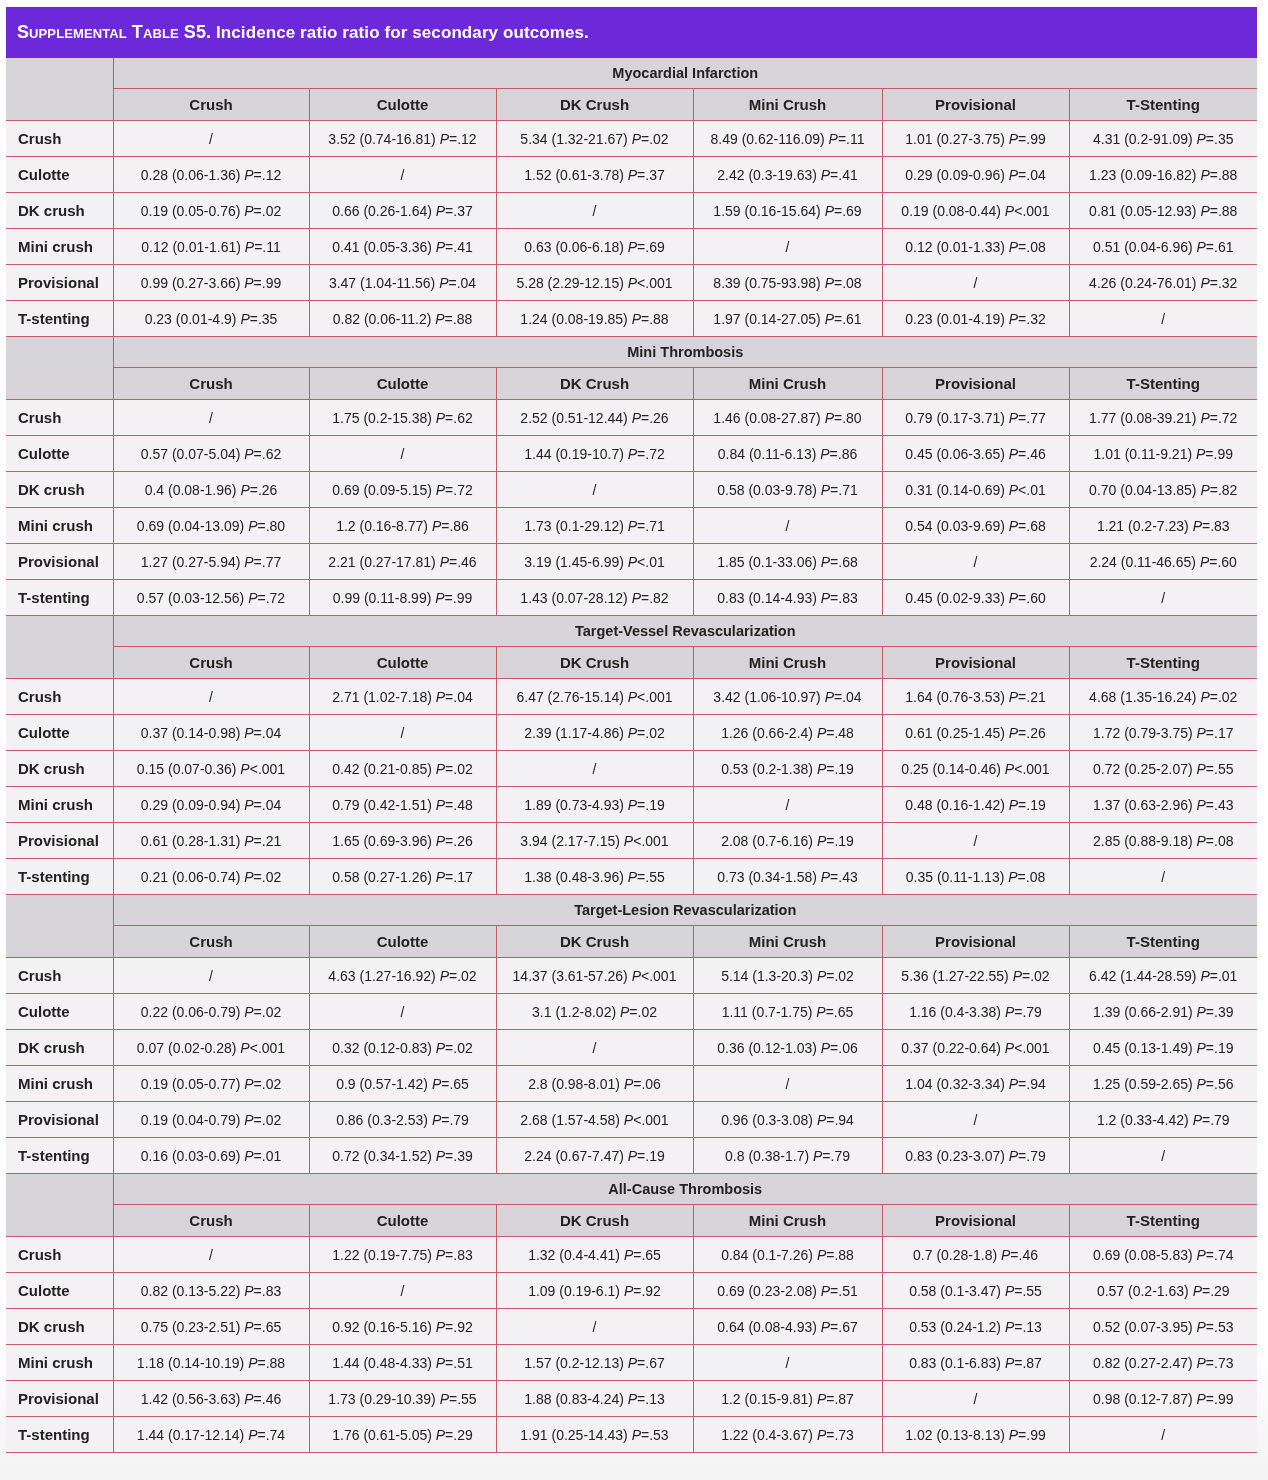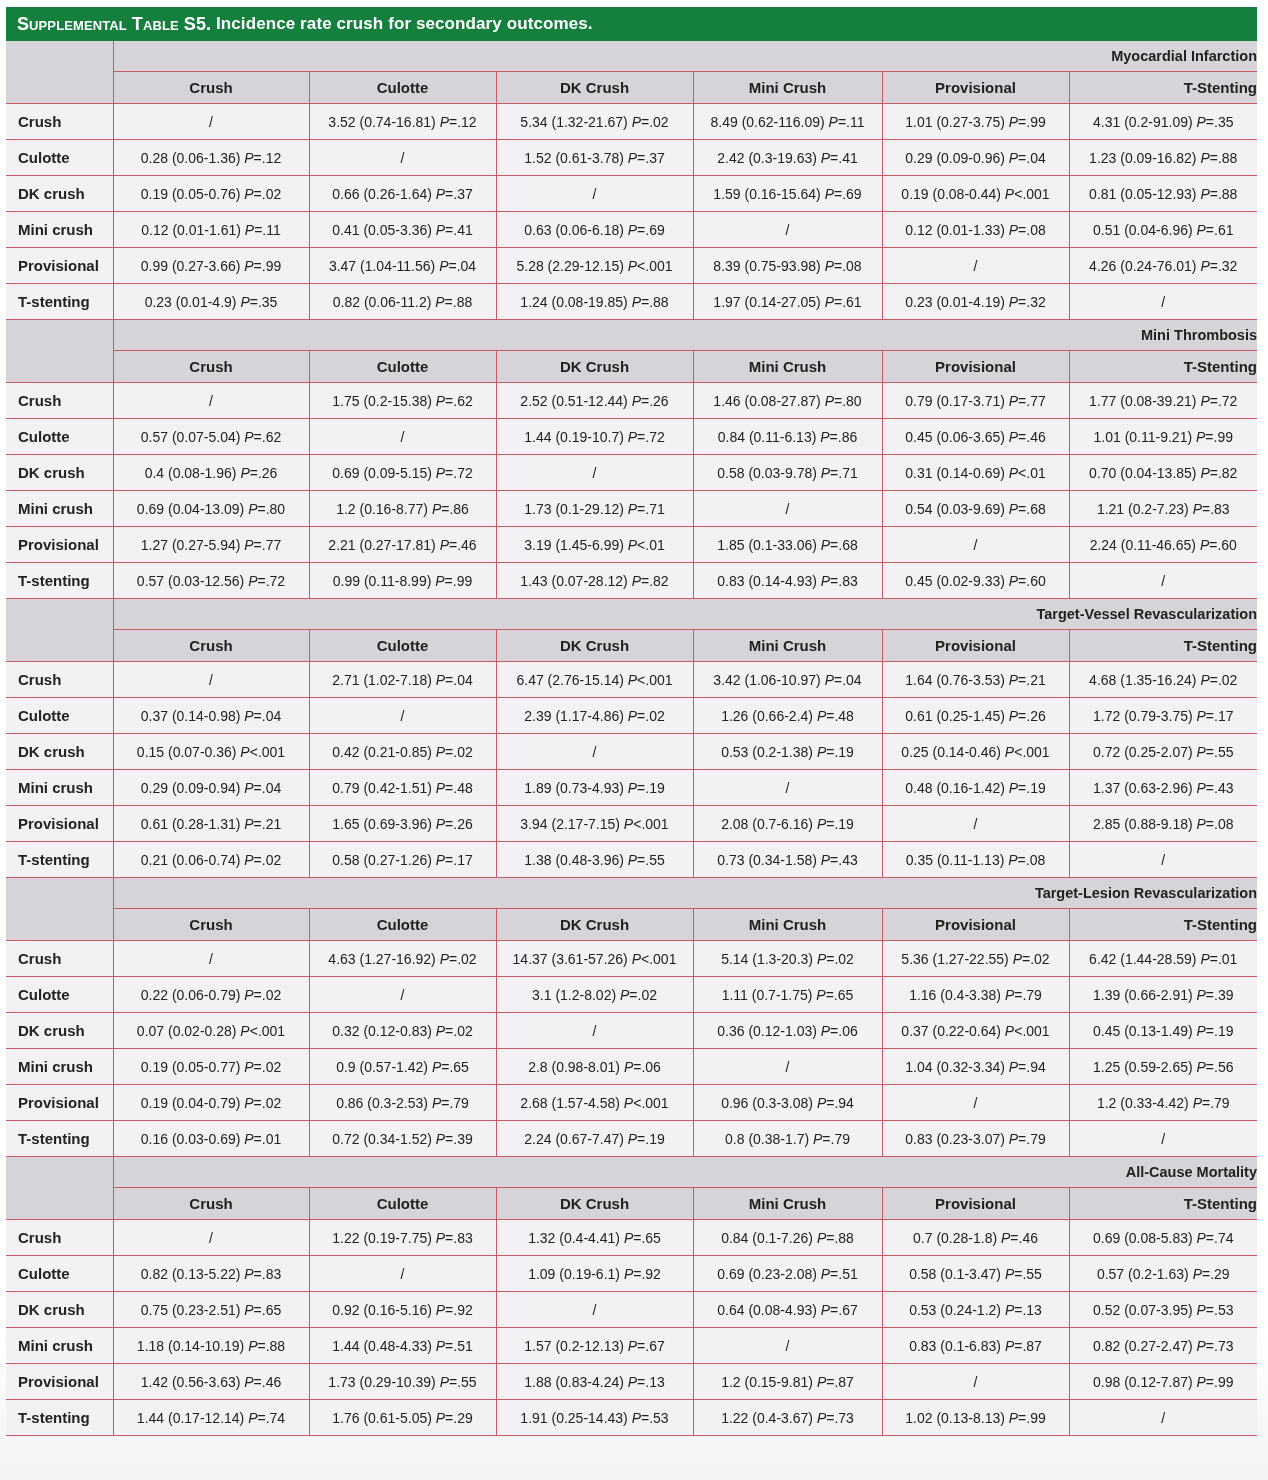--- a/index.html
+++ b/index.html
@@ -1,48 +1,48 @@
 <!DOCTYPE html>
 <html><head>
 <meta charset="utf-8">
 <style>
   html, body { margin: 0; padding: 0; background: #ffffff; }
   body { width: 1268px; height: 1480px; position: relative; overflow: hidden; font-family: "Liberation Sans", "DejaVu Sans", sans-serif; }
   .page-bg { position: absolute; left: 0; top: 0; width: 1268px; height: 1480px; background: linear-gradient(to bottom, #ffffff 0%, #ffffff 90%, #f3f3f3 100%); }
   .wrap { position: absolute; left: 6px; top: 7px; width: 1251px; }
-  .title-bar { height: 34px; background: #15803d; color: #ffffff; display: flex; align-items: center; padding-left: 11px; box-sizing: border-box; font-weight: bold; font-size: 17px; letter-spacing: 0.1px; }
+  .title-bar { height: 51px; background: #6d28d9; color: #ffffff; display: flex; align-items: center; padding-left: 11px; box-sizing: border-box; font-weight: bold; font-size: 17px; letter-spacing: 0.1px; }
   .title-bar .sc { font-variant: small-caps; font-size: 18px; }
   table.main { border-collapse: collapse; width: 1251px; table-layout: fixed; font-size: 14px; color: #222; }
   table.main col.c0 { width: 107px; }
   table.main col.c1 { width: 196px; }
   table.main col.c2 { width: 187px; }
   table.main col.c3 { width: 197px; }
   table.main col.c4 { width: 189px; }
   table.main col.c5 { width: 187px; }
   table.main col.c6 { width: 188px; }
   td, th { border: 1px solid #c65a66; padding: 0; text-align: center; vertical-align: middle; }
   tr.outcome th, tr.colhead th, td.corner { background: #d6d4d8; font-weight: bold; }
   tr.outcome th { height: 30px; font-size: 14.5px; border-top: none; }
   tr.colhead th { height: 31px; font-size: 15px; }
   td.corner { border-left: none; border-top: none; }
   tr.datarow td { background: #f3f1f3; height: 35px; white-space: nowrap; font-size: 14px; }
   tr.datarow td.rowlabel { text-align: left; padding-left: 12px; font-weight: bold; font-size: 15px; border-left: none; }
   tr.datarow td.last { border-right: none; }
-  tr.outcome th.last, tr.colhead th.last { border-right: none; text-align: right; }
+  tr.outcome th.last, tr.colhead th.last { border-right: none; }
   .pv { font-style: italic; }
 </style>
 </head>
 <body>
 
 <div class="page-bg"></div>
 
 <div class="wrap">
   <div class="title-bar">
     <span class="sc">Supplemental Table S5.</span>
-      <span style="white-space:pre"> Incidence rate crush for secondary outcomes.</span>
+      <span style="white-space:pre"> Incidence ratio ratio for secondary outcomes.</span>
   </div>
   <table class="main">
     <colgroup>
       <col class="c0">
         <col class="c1">
         <col class="c2">
         <col class="c3">
         <col class="c4">
         <col class="c5">
         <col class="c6">
@@ -307,21 +307,21 @@
           <td class="rowlabel">T-stenting</td>
           <td>0.16 (0.03-0.69) <span class="pv">P</span>=.01</td>
           <td>0.72 (0.34-1.52) <span class="pv">P</span>=.39</td>
           <td>2.24 (0.67-7.47) <span class="pv">P</span>=.19</td>
           <td>0.8 (0.38-1.7) <span class="pv">P</span>=.79</td>
           <td>0.83 (0.23-3.07) <span class="pv">P</span>=.79</td>
           <td class="last">/</td>
         </tr>
         <tr class="outcome">
           <td class="corner" rowspan="2"></td>
-          <th colspan="6" class="last">All-Cause Mortality</th>
+          <th colspan="6" class="last">All-Cause Thrombosis</th>
         </tr>
         <tr class="colhead">
           <th>Crush</th>
           <th>Culotte</th>
           <th>DK Crush</th>
           <th>Mini Crush</th>
           <th>Provisional</th>
           <th class="last">T-Stenting</th>
         </tr>
         <tr class="datarow">

